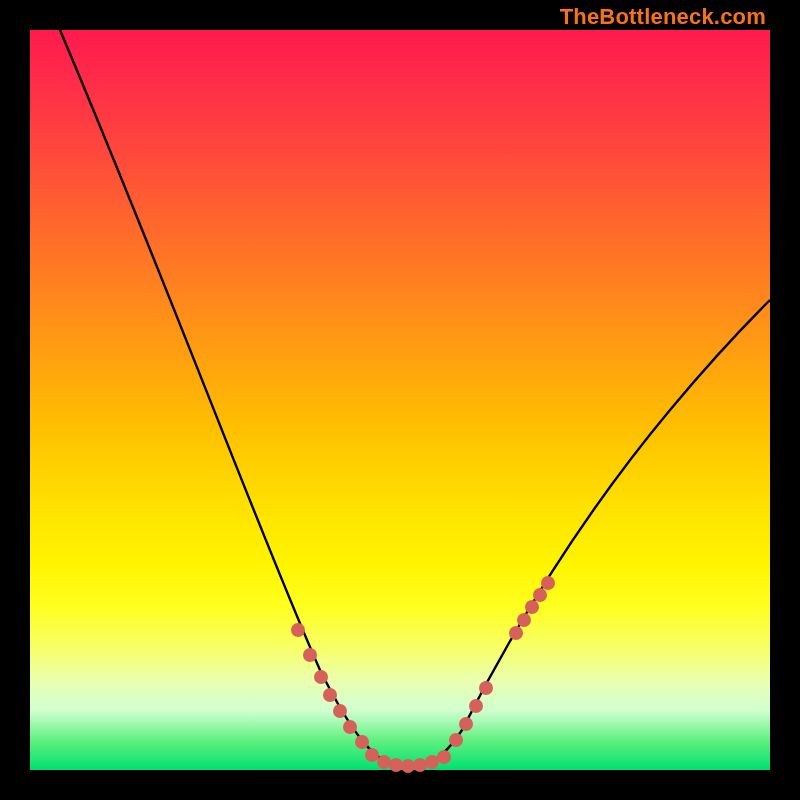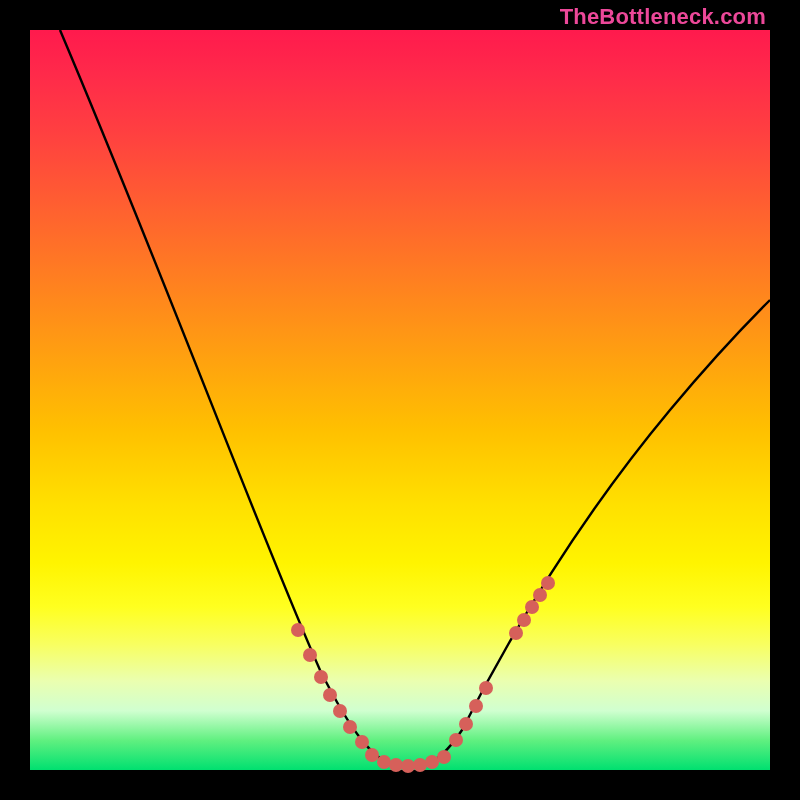--- a/index.html
+++ b/index.html
@@ -41,21 +41,21 @@
       #60f080 96%,
       #00e070 100%);
   }
   .watermark {
     position: absolute;
     top: 4px;
     right: 34px;
     font-family: Arial, Helvetica, sans-serif;
     font-size: 22px;
     font-weight: 600;
-    color: #ec4899;
+    color: #f97316;
     letter-spacing: 0.2px;
     user-select: none;
   }
   svg.curve {
     position: absolute;
     left: 30px;
     top: 30px;
     width: 740px;
     height: 740px;
     overflow: visible;

